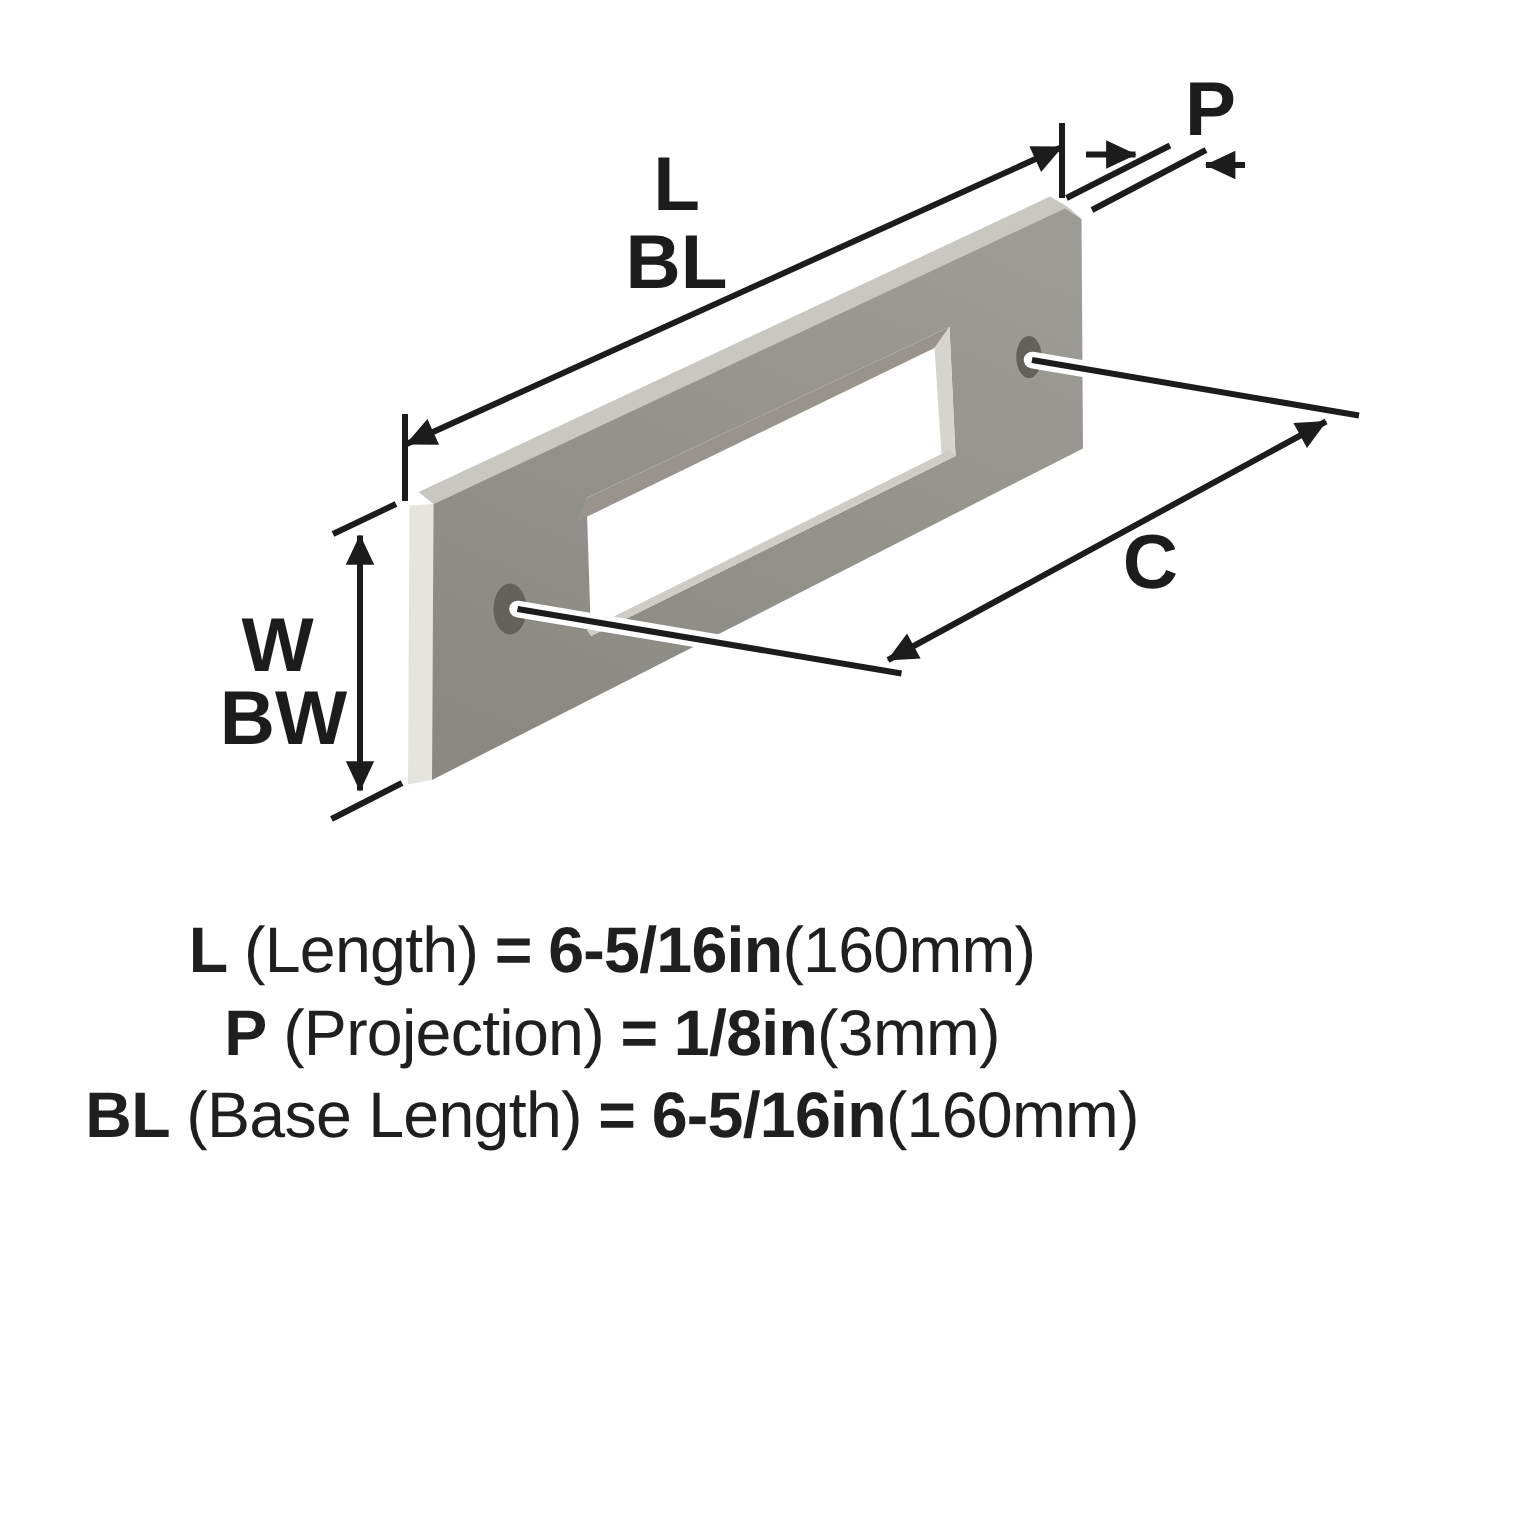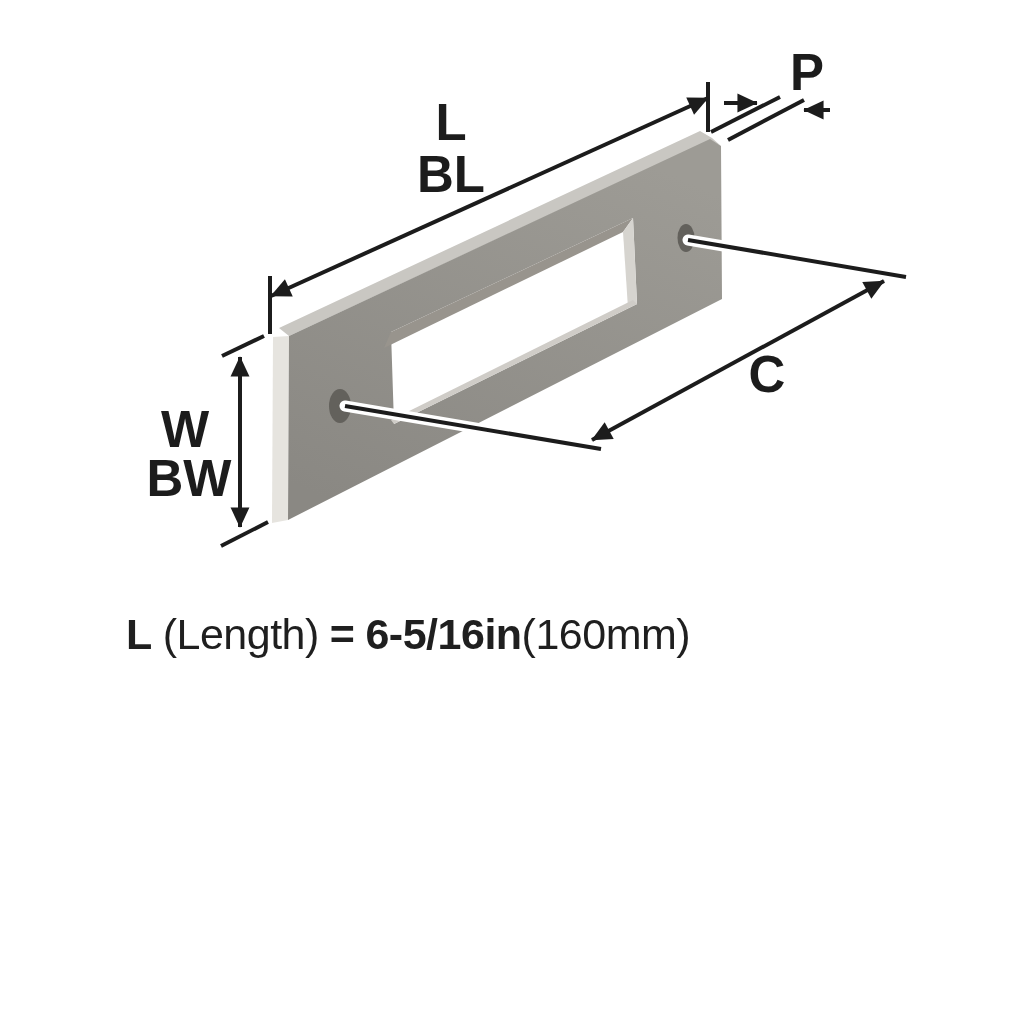--- a/index.html
+++ b/index.html
@@ -89,15 +89,21 @@
     <g>
       <line class="dimline" x1="592" y1="440" x2="884" y2="281" marker-start="url(#ah)" marker-end="url(#ah)"></line>
       <text class="dim-label" x="767" y="392">C</text>
     </g>
   </svg>
 
   <div id="legend">
     <div class="legend-line">
       <span class="b sp">L</span><span class="r sp">(Length)</span><span class="b sp">=</span><span class="b">6-5/16in</span><span class="r">(160mm)</span>
     </div>
+    <div class="legend-line">
+      <span class="b sp">P</span><span class="r sp">(Projection)</span><span class="b sp">=</span><span class="b">1/8in</span><span class="r">(3mm)</span>
+    </div>
+    <div class="legend-line">
+      <span class="b sp">BL</span><span class="r sp">(Base Length)</span><span class="b sp">=</span><span class="b">6-5/16in</span><span class="r">(160mm)</span>
+    </div>
   </div>
 
 </div>
 
 </body></html>

